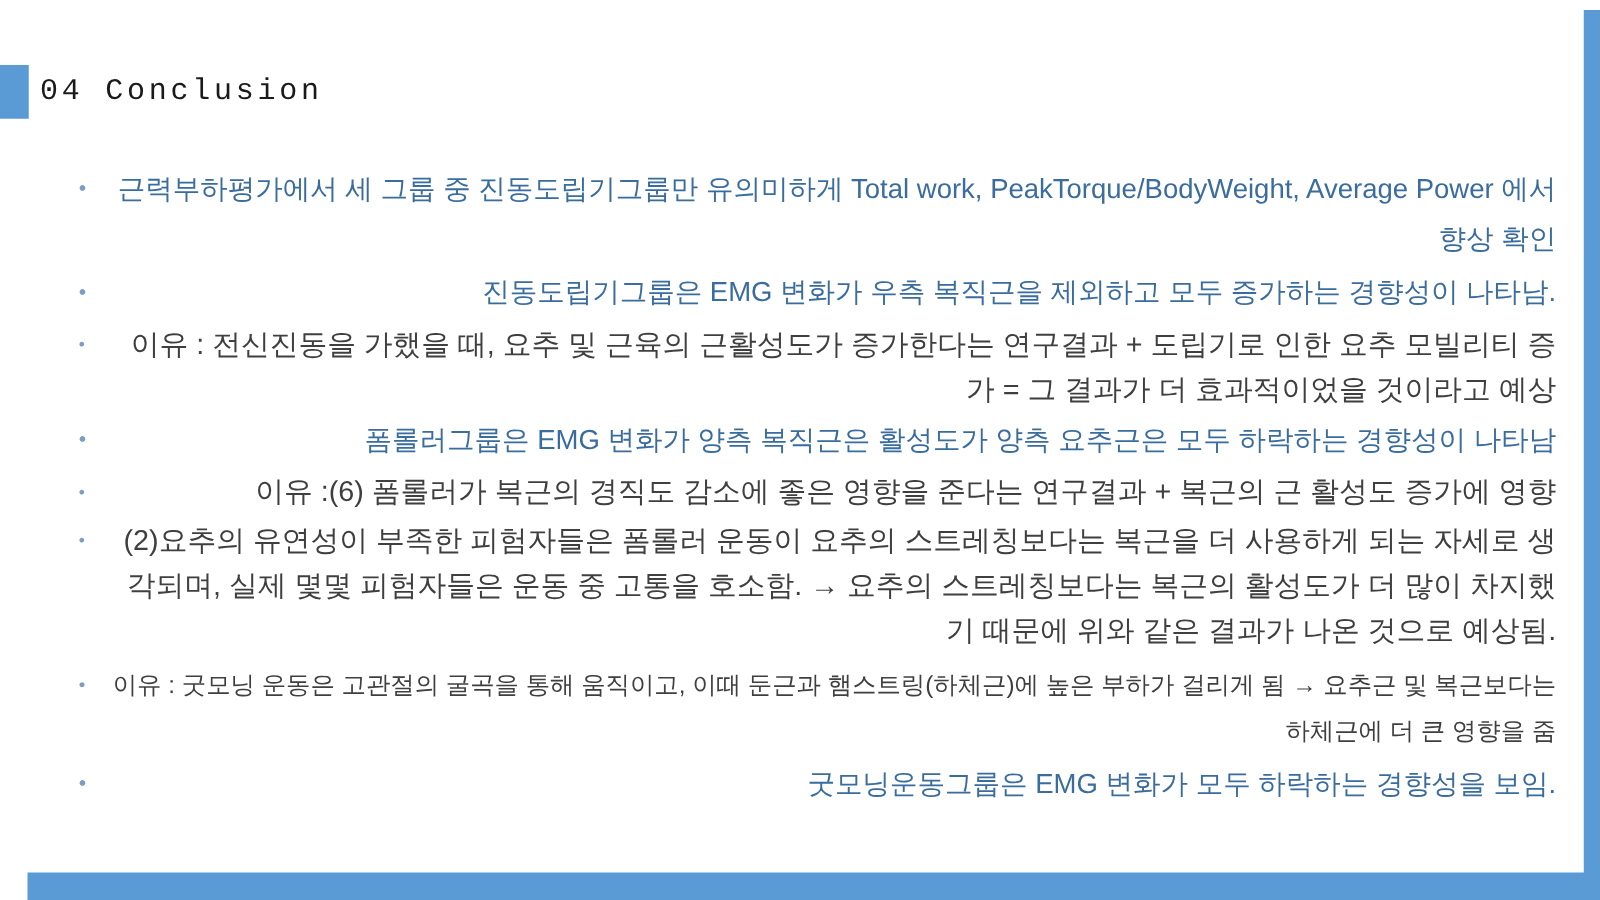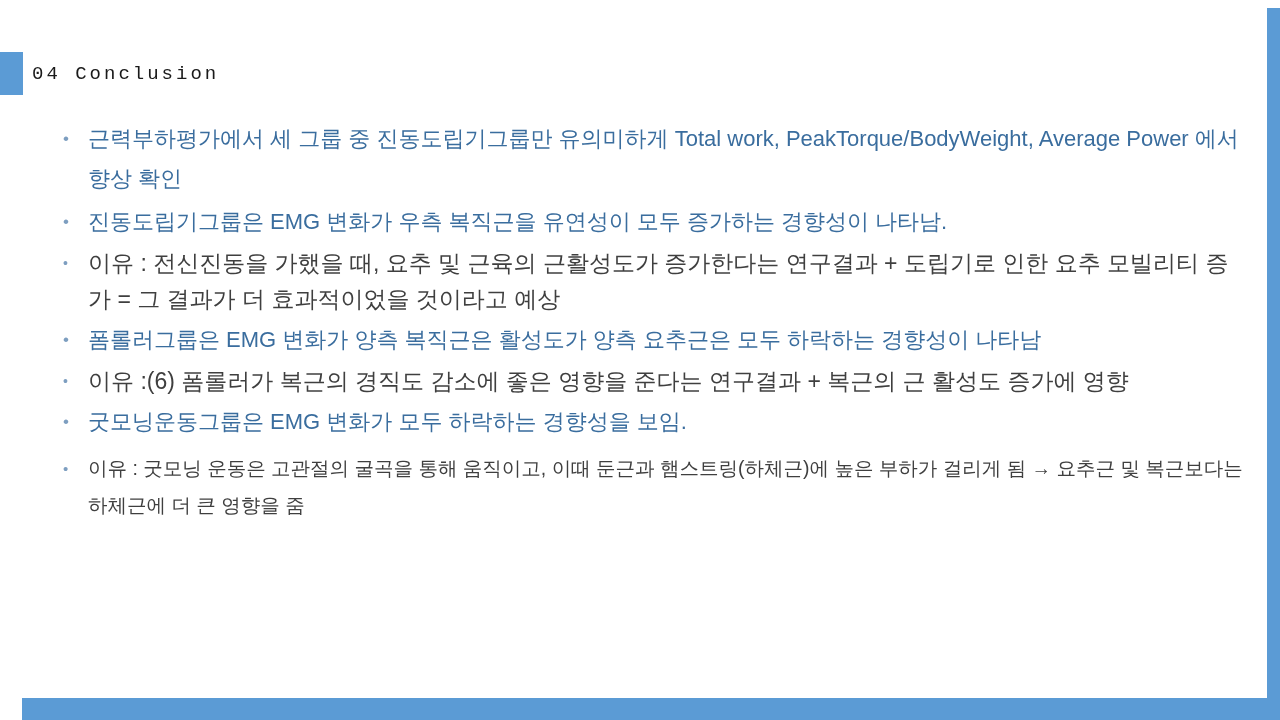--- a/index.html
+++ b/index.html
@@ -28,32 +28,33 @@
     width: 23px;
     height: 43px;
     background: var(--accent, #5B9BD5);
     margin-right: 9px;
     flex: 0 0 auto;
   }
   .title-text {
     margin: 0;
     font-family: "Liberation Mono", "DejaVu Sans Mono", monospace;
     font-weight: 500;
-    font-size: 19px;
+    font-size: 24px;
     letter-spacing: 3px;
     color: var(--title-text, #1a1a1a);
     white-space: nowrap;
   }
 
   
   .content {
     position: absolute;
-    top: 116px;
+    top: 128px;
     left: 60px;
     width: 1185px;
+    text-align: right;
   }
   .bullet-list {
     list-style: none;
     margin: 0;
     padding: 0;
   }
   .bullet-item {
     position: relative;
     padding-left: 28px;
     margin: 3px 0;
@@ -120,25 +121,26 @@
 <div class="slide">
 
   <div class="title-block">
     <div class="title-accent"></div>
     <h1 class="title-text">04 Conclusion</h1>
   </div>
 
   <div class="content">
     <ul class="bullet-list">
       <li class="bullet-item primary">근력부하평가에서 세 그룹 중 진동도립기그룹만 유의미하게 Total work, PeakTorque/BodyWeight, Average Power 에서  향상 확인</li>
-      <li class="bullet-item primary">진동도립기그룹은 EMG 변화가 우측 복직근을 유연성이 모두 증가하는 경향성이 나타남.</li>
+      <li class="bullet-item primary">진동도립기그룹은 EMG 변화가 우측 복직근을 제외하고 모두 증가하는 경향성이 나타남.</li>
       <li class="bullet-item secondary">이유 : 전신진동을 가했을 때, 요추 및 근육의 근활성도가 증가한다는 연구결과 + 도립기로 인한 요추 모빌리티 증가 = 그 결과가 더 효과적이었을 것이라고 예상</li>
       <li class="bullet-item primary">폼롤러그룹은 EMG 변화가 양측 복직근은 활성도가 양측 요추근은 모두 하락하는 경향성이 나타남</li>
       <li class="bullet-item secondary">이유 :(6) 폼롤러가 복근의 경직도 감소에 좋은 영향을 준다는 연구결과 + 복근의 근 활성도 증가에 영향</li>
+      <li class="bullet-item secondary">(2)요추의 유연성이 부족한 피험자들은 폼롤러 운동이 요추의 스트레칭보다는 복근을 더 사용하게 되는 자세로 생각되며, 실제 몇몇 피험자들은 운동 중 고통을 호소함. → 요추의 스트레칭보다는 복근의 활성도가 더 많이 차지했기 때문에 위와 같은 결과가 나온 것으로 예상됨.</li>
+      <li class="bullet-item secondary large">이유 : 굿모닝 운동은 고관절의 굴곡을 통해 움직이고, 이때 둔근과 햄스트링(하체근)에 높은 부하가 걸리게 됨 → 요추근 및 복근보다는 하체근에 더 큰 영향을 줌</li>
       <li class="bullet-item primary">굿모닝운동그룹은 EMG 변화가 모두 하락하는 경향성을 보임.</li>
-      <li class="bullet-item secondary large">이유 : 굿모닝 운동은 고관절의 굴곡을 통해 움직이고, 이때 둔근과 햄스트링(하체근)에 높은 부하가 걸리게 됨 → 요추근 및 복근보다는 하체근에 더 큰 영향을 줌</li>
     </ul>
   </div>
 
   <div class="right-bar"></div>
   <div class="bottom-bar"></div>
 
 </div>
 
 </body></html>

